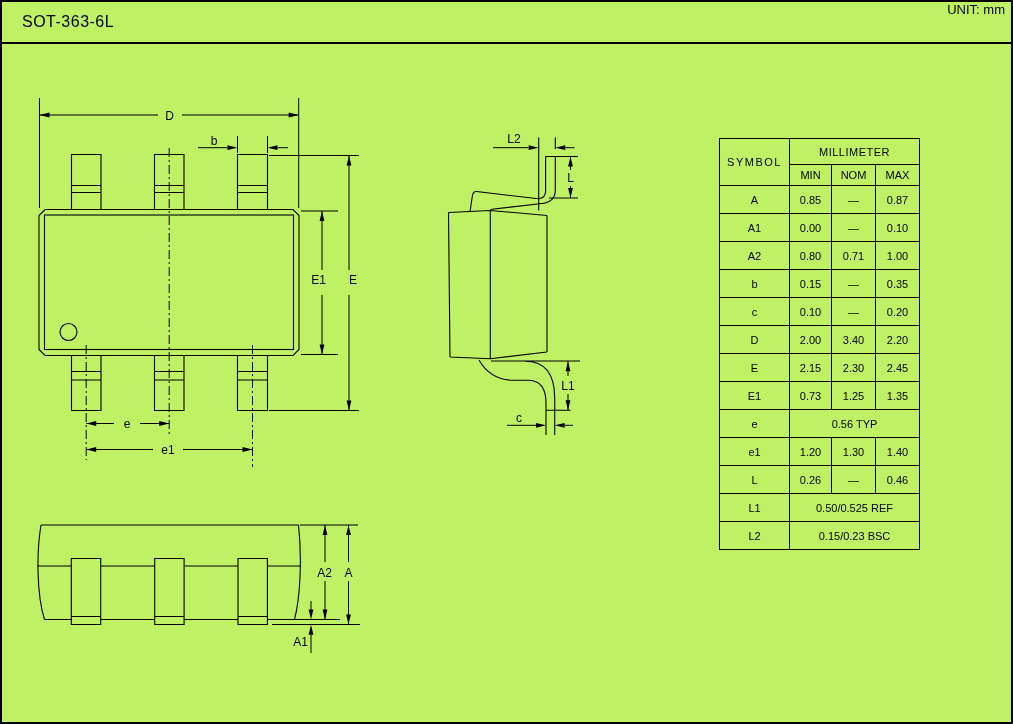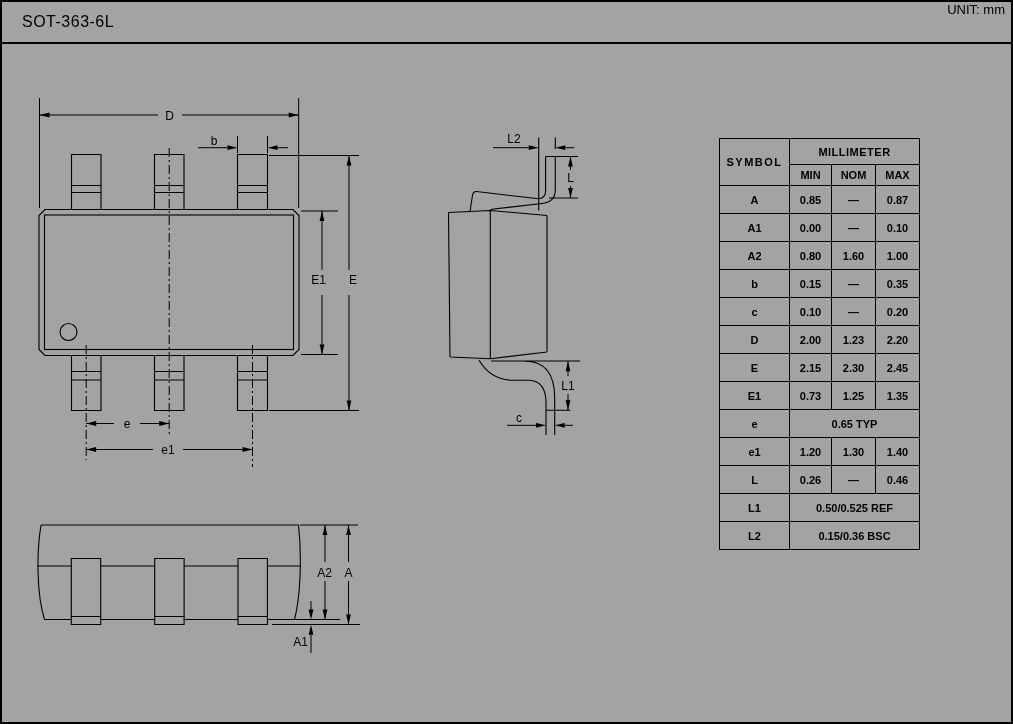--- a/index.html
+++ b/index.html
@@ -1,28 +1,28 @@
 <!DOCTYPE html>
 <html><head>
 <meta charset="utf-8">
 <style>
   html,body{margin:0;padding:0;background:#e8e8e8;}
-  .page{position:relative;width:1013px;height:724px;background:#a3a3a3;border:2px solid #000;
+  .page{position:relative;width:1013px;height:724px;background:#bef264;border:2px solid #000;
         box-sizing:border-box;font-family:"Liberation Sans",sans-serif;overflow:hidden;}
   .titlebar{position:absolute;left:0;top:0;width:100%;height:40px;border-bottom:2px solid #000;}
   .title{position:absolute;left:20px;top:11px;font-size:16px;color:#000;letter-spacing:0.5px;}
   .unit{position:absolute;right:6px;top:0;font-size:13px;color:#000;}
   svg.drawing{position:absolute;left:0;top:0;width:1013px;height:724px;}
   svg.drawing path,svg.drawing line,svg.drawing circle,svg.drawing rect{stroke:#000;fill:none;stroke-width:1.1;}
   svg.drawing .dim{stroke-width:1;}
   svg.drawing .cl{stroke-width:1;stroke-dasharray:9 3 2 3;}
   svg.drawing .arw{fill:#000;stroke:none;}
   svg.drawing text{font:12px "Liberation Sans",sans-serif;fill:#000;stroke:none;text-anchor:middle;}
   table.dims{position:absolute;left:717px;top:136px;border-collapse:collapse;table-layout:fixed;}
-  table.dims td,table.dims th{border:1px solid #000;font-size:11px;font-weight:bold;color:#000;
+  table.dims td,table.dims th{border:1px solid #000;font-size:11px;font-weight:normal;color:#000;
         text-align:center;vertical-align:middle;padding:0;font-family:"Liberation Sans",sans-serif;}
   table.dims .hdr{letter-spacing:1.5px;}
   table.dims .hdr2{letter-spacing:0.5px;}
 </style>
 </head>
 <body>
 
 <div class="page">
 
   <div class="titlebar">
@@ -181,73 +181,73 @@
     </tr>
     <tr style="height:28px">
       <td>A1</td>
       <td>0.00</td>
       <td>—</td>
       <td>0.10</td>
     </tr>
     <tr style="height:28px">
       <td>A2</td>
       <td>0.80</td>
-      <td>1.60</td>
+      <td>0.71</td>
       <td>1.00</td>
     </tr>
     <tr style="height:28px">
       <td>b</td>
       <td>0.15</td>
       <td>—</td>
       <td>0.35</td>
     </tr>
     <tr style="height:28px">
       <td>c</td>
       <td>0.10</td>
       <td>—</td>
       <td>0.20</td>
     </tr>
     <tr style="height:28px">
       <td>D</td>
       <td>2.00</td>
-      <td>1.23</td>
+      <td>3.40</td>
       <td>2.20</td>
     </tr>
     <tr style="height:28px">
       <td>E</td>
       <td>2.15</td>
       <td>2.30</td>
       <td>2.45</td>
     </tr>
     <tr style="height:28px">
       <td>E1</td>
       <td>0.73</td>
       <td>1.25</td>
       <td>1.35</td>
     </tr>
     <tr style="height:28px">
       <td>e</td>
-      <td colspan="3">0.65 TYP</td>
+      <td colspan="3">0.56 TYP</td>
     </tr>
     <tr style="height:28px">
       <td>e1</td>
       <td>1.20</td>
       <td>1.30</td>
       <td>1.40</td>
     </tr>
     <tr style="height:28px">
       <td>L</td>
       <td>0.26</td>
       <td>—</td>
       <td>0.46</td>
     </tr>
     <tr style="height:28px">
       <td>L1</td>
       <td colspan="3">0.50/0.525 REF</td>
     </tr>
     <tr style="height:28px">
       <td>L2</td>
-      <td colspan="3">0.15/0.36 BSC</td>
+      <td colspan="3">0.15/0.23 BSC</td>
     </tr>
   </tbody>
     </table>
 
 </div>
 
 </body></html>

